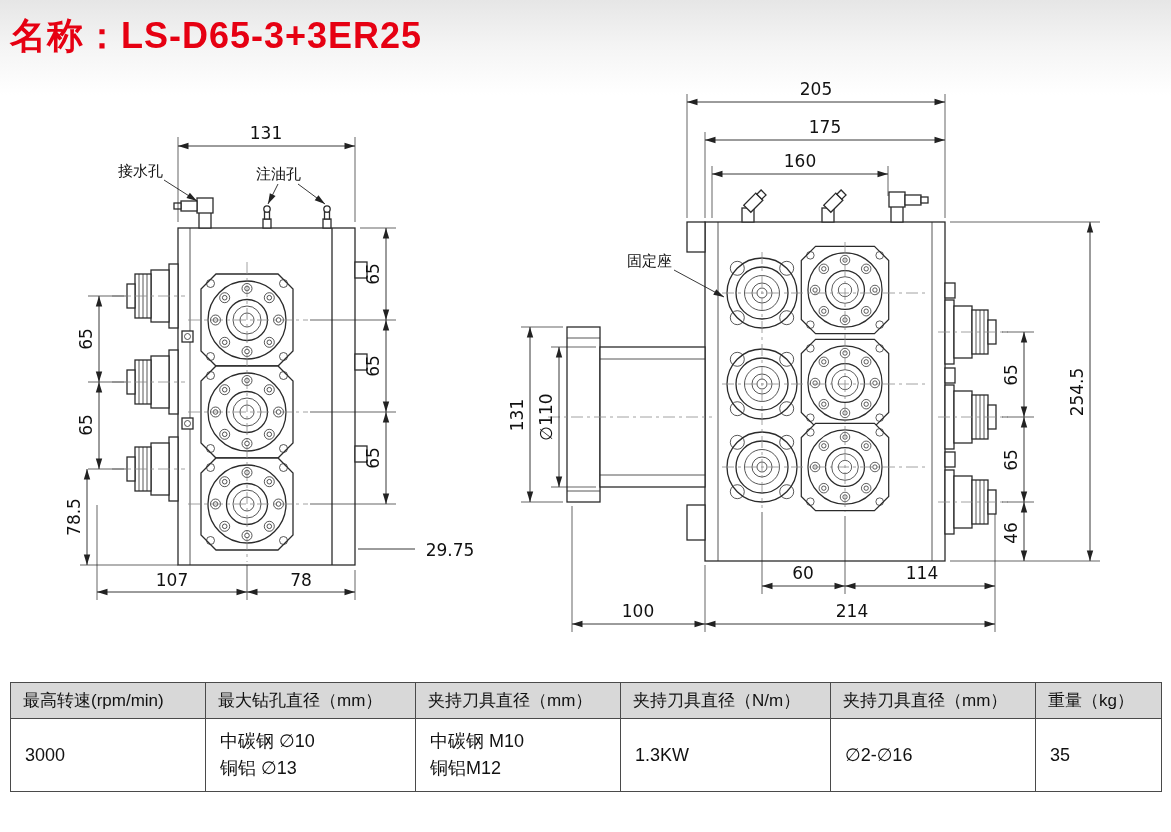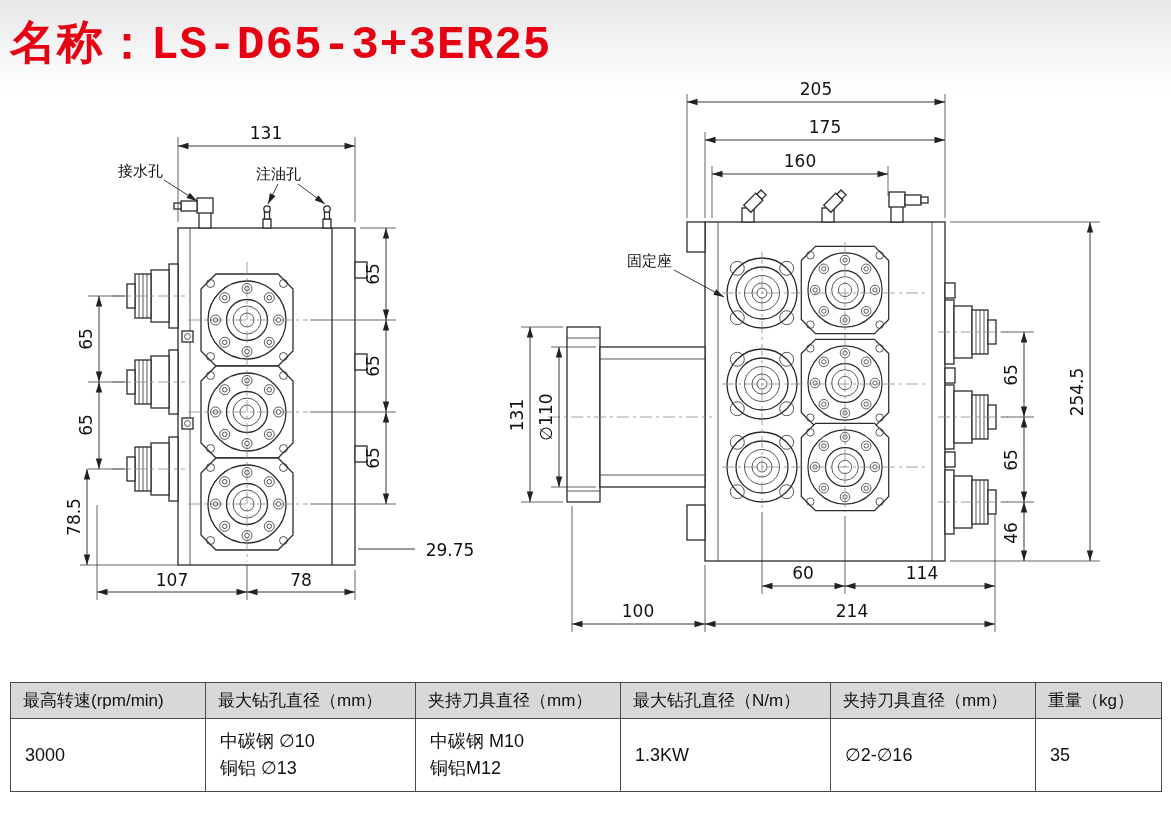--- a/index.html
+++ b/index.html
@@ -4,22 +4,22 @@
 <style>
   html,body{margin:0;padding:0;}
   body{
     width:1171px;height:832px;overflow:hidden;
     background:linear-gradient(180deg,#e6e6e6 0px,#f4f4f4 45px,#ffffff 95px,#ffffff 100%);
     font-family:"Liberation Sans",sans-serif;
   }
   .page{position:relative;width:1171px;height:832px;}
   .title{
     position:absolute;top:12px;left:10px;
-    font-size:46px;font-weight:bold;color:#e60012;letter-spacing:1px;
-    font-family:Liberation Mono, monospace;
+    font-size:36px;font-weight:bold;color:#e60012;letter-spacing:1px;
+    font-family:Liberation Sans, sans-serif;
   }
   svg{position:absolute;top:0;left:0;}
   
   .ol{fill:none;stroke:#2b2b2b;stroke-width:1.3;}
   .ol2{fill:#ffffff;stroke:#2b2b2b;stroke-width:1.3;}
   .thin{fill:none;stroke:#2b2b2b;stroke-width:0.8;}
   .cl{fill:none;stroke:#8a8a8a;stroke-width:0.8;stroke-dasharray:12 4 3 4;}
   .dim{fill:none;stroke:#222222;stroke-width:0.9;}
   .ext{fill:none;stroke:#222222;stroke-width:0.7;}
   .dimtxt{font:17px "DejaVu Sans",sans-serif;fill:#111;text-anchor:middle;}
@@ -326,21 +326,21 @@
           <col style="width:205px">
         <col style="width:210px">
           <col style="width:205px">
           <col style="width:126px">
       </colgroup>
       <thead>
         <tr>
           <th>最高转速(rpm/min)</th>
           <th>最大钻孔直径（mm）</th>
           <th>夹持刀具直径（mm）</th>
-          <th>最大钻孔直径（N/m）</th>
+          <th>夹持刀具直径（N/m）</th>
           <th>夹持刀具直径（mm）</th>
           <th>重量（kg）</th>
         </tr>
       </thead>
       <tbody>
         <tr>
           <td class="center">3000</td>
           <td>
             <div class="l2">中碳钢 ∅10</div>
             <div class="l2">铜铝 ∅13</div>

